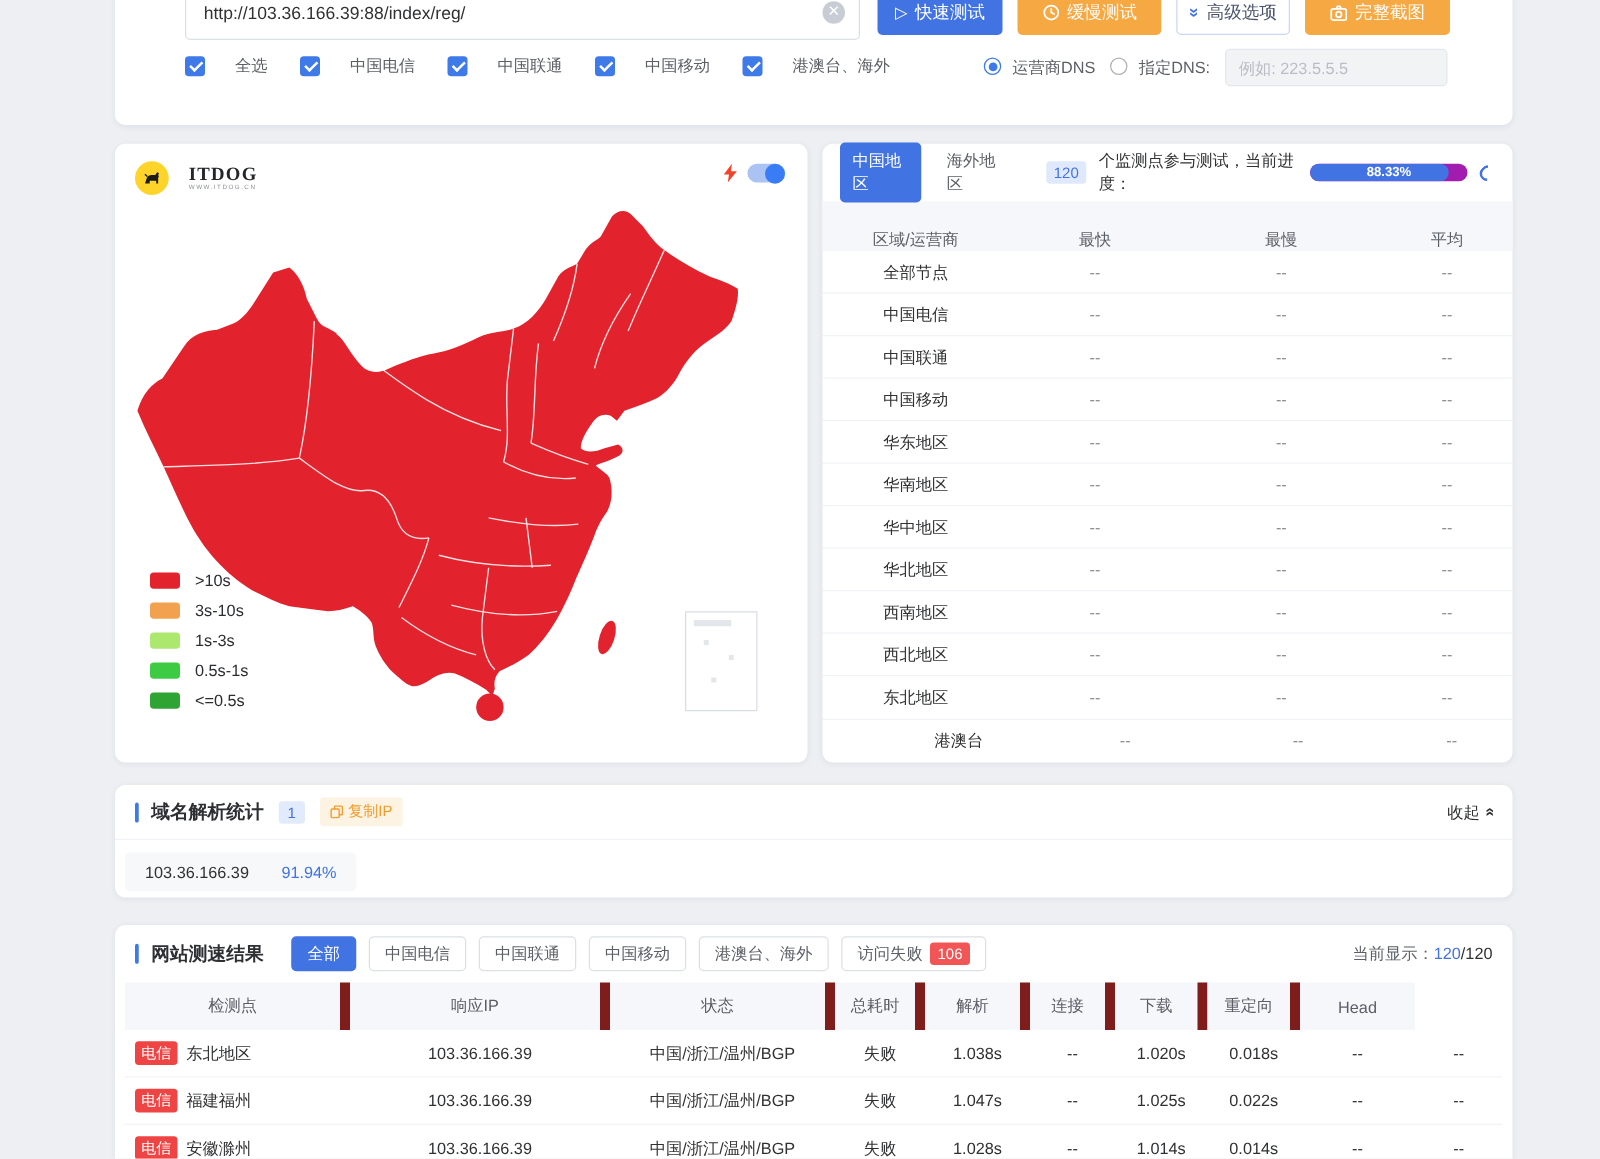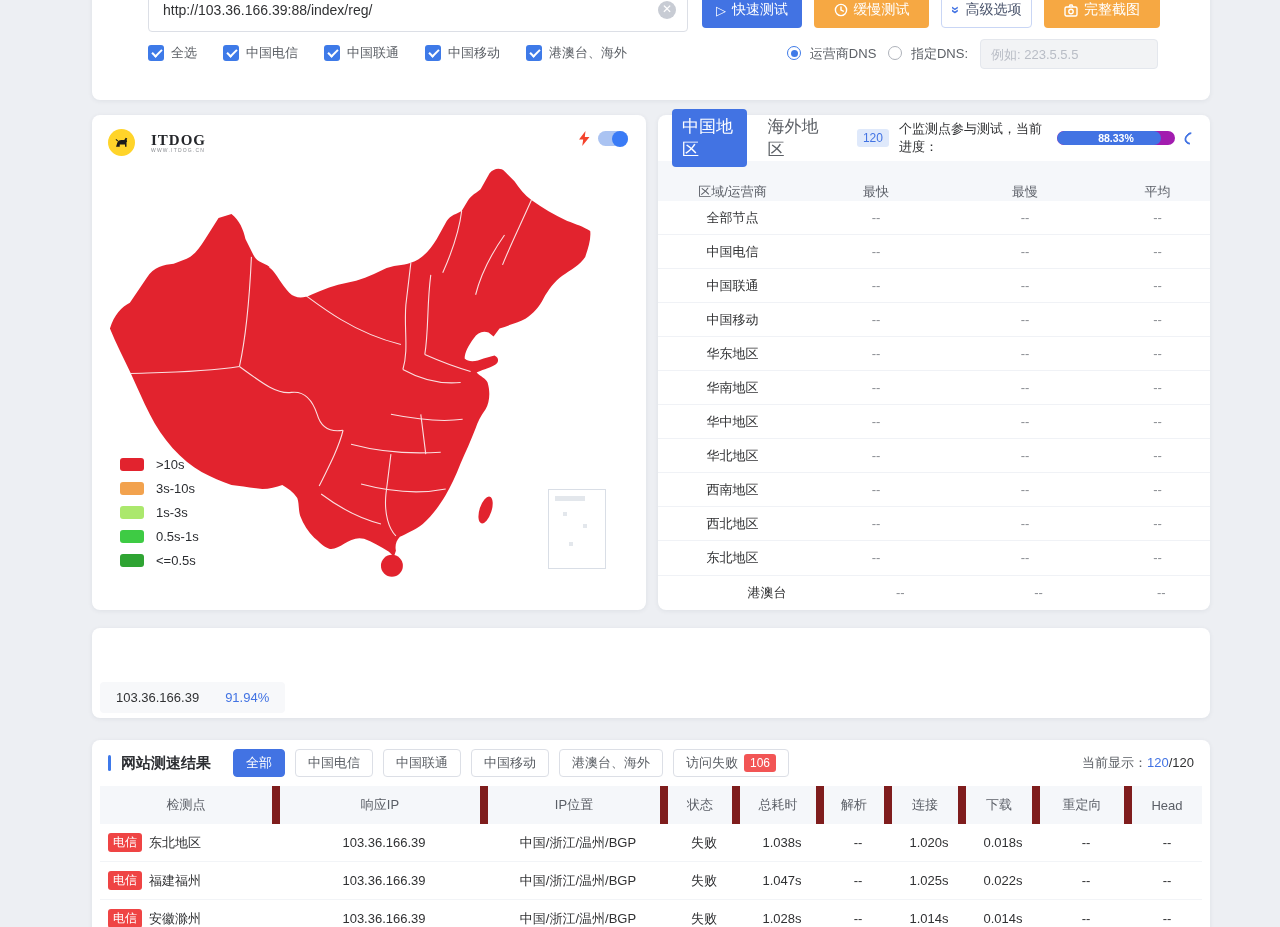--- a/index.html
+++ b/index.html
@@ -17,21 +17,21 @@
   .btn { height:36px; border:none; border-radius:4px; color:#fff; font-size:14px; display:flex; align-items:center; justify-content:center; gap:6px; cursor:pointer; font-family:inherit; }
   .btn-blue { background:#4273e3; width:100px; }
   .btn-orange { background:#f6a843; }
   .btn-slow { width:115px; }
   .btn-shot { width:116px; }
   .btn-plain { background:#fff; border:1px solid #c9d6f5; color:#49536b; width:91px; }
   .btn-plain .chev { color:#4273e3; }
   .play-glyph { font-size:13px; }
   .chev { display:inline-block; transform:rotate(90deg); font-size:14px; font-weight:bold; line-height:1; }
   .cb-row { position:absolute; left:56px; top:124px; display:flex; gap:26px; align-items:center; }
-  .cb-item { display:flex; align-items:center; gap:7px; font-size:13px; color:#5c6066; cursor:pointer; }
+  .cb-item { display:flex; align-items:center; gap:24px; font-size:13px; color:#5c6066; cursor:pointer; }
   .cb { width:16px; height:16px; border-radius:3px; background:#3e7ae8; position:relative; }
   .cb::after { content:""; position:absolute; left:3.5px; top:4px; width:8px; height:4px; border-left:2px solid #fff; border-bottom:2px solid #fff; transform:rotate(-45deg); }
   .dns-row { position:absolute; right:52px; top:118px; height:32px; display:flex; align-items:center; gap:12px; font-size:13px; color:#5c6066; }
   .radio { width:14px; height:14px; border-radius:50%; display:inline-block; vertical-align:-2px; margin-right:5px; }
   .radio-on { border:1px solid #3e7ae8; background:#fff; position:relative; }
   .radio-on::after { content:""; position:absolute; left:2.5px; top:2.5px; width:7px; height:7px; border-radius:50%; background:#3e7ae8; }
   .radio-off { border:1px solid #aeb2ba; background:#fff; }
   .dns-input { width:178px; height:30px; background:#f2f3f5; border:1px solid #e4e7ed; border-radius:4px; padding:3px 10px; font-size:13px; color:#606266; font-family:inherit; }
   .dns-input::placeholder { color:#b9bdc6; }
 
@@ -48,21 +48,21 @@
   .legend { position:absolute; left:28px; top:342px; display:flex; flex-direction:column; gap:9px; }
   .legend-item { display:flex; align-items:center; gap:12px; }
   .legend-swatch { width:24px; height:13px; border-radius:3px; }
   .legend-label { font-size:13px; color:#2b2d31; }
   .sea-inset { position:absolute; left:456px; top:374px; width:58px; height:80px; border:1px solid #d9dee6; background:rgba(255,255,255,.55); }
   .sea-inset i { position:absolute; background:#e3e7ec; display:block; }
 
   
   #card-region { left:658px; top:115px; width:552px; height:495px; }
   .region-head { height:46px; display:flex; align-items:center; padding:0 14px; gap:10px; }
-  .tab-pill { font-size:17px; padding:6px 10px; border-radius:4px; cursor:pointer; }
+  .tab-pill { font-size:13px; padding:6px 10px; border-radius:4px; cursor:pointer; }
   .tab-pill.active { background:#4273e3; color:#fff; }
   .tab-pill.inactive { color:#5c6066; }
   .count-badge { background:#dfe9fb; color:#4273e3; font-size:12px; border-radius:3px; padding:2px 6px; margin-left:14px; }
   .prog-label { font-size:13px; color:#303133; }
   .prog-bar { width:144px; height:14px; border-radius:7px; background:#a21caf; position:relative; overflow:hidden; }
   .prog-fill { position:absolute; left:0; top:0; bottom:0; background:#4273e3; border-radius:7px; }
   .prog-text { position:absolute; left:0; right:0; top:0; bottom:0; text-align:center; font-size:10.5px; font-weight:bold; color:#fff; line-height:14px; }
   .spin { width:13px; height:13px; border:2px solid transparent; border-bottom-color:#4273e3; border-left-color:#4273e3; border-radius:50%; transform:rotate(45deg); animation:sp 1s linear infinite; }
   @keyframes sp { to { transform:rotate(405deg);} }
   .rtable { width:100%; }
@@ -380,20 +380,36 @@
             <div>港澳台</div>
             <div class="dash">--</div>
             <div class="dash">--</div>
             <div class="dash">--</div>
           </div>
         </div>
     </div>
   </div>
 
   <div class="card" id="card-dns">
+    <div class="sect-head">
+      <span class="blue-bar"></span>
+      <span class="sect-title">域名解析统计</span>
+      <span class="mini-badge">1</span>
+      <button class="copy-btn">
+        <svg width="11" height="11" viewBox="0 0 12 12">
+          <rect x="1" y="3.5" width="7" height="7.5" rx="1" fill="none" stroke="#f39c2d" stroke-width="1.2"></rect>
+          <path d="M4,3.5 L4,1.5 Q4,1 4.5,1 L10,1 Q10.8,1 10.8,1.8 L10.8,8 Q10.8,8.5 10,8.5 L8,8.5" fill="none" stroke="#f39c2d" stroke-width="1.2"></path>
+        </svg>
+        <span>复制IP</span>
+      </button>
+      <span class="collapse">
+        <span>收起</span>
+        <span class="chev-up">»</span>
+      </span>
+    </div>
     <div class="ip-chip">
       <span class="ip">103.36.166.39</span>
       <span class="pct">91.94%</span>
     </div>
   </div>
 
   <div class="card" id="card-results">
     <div class="res-head">
       <span class="blue-bar"></span>
       <span class="sect-title">网站测速结果</span>
@@ -419,21 +435,20 @@
         </button>
       </div>
       <span class="display-count">
         <span>当前显示：</span><span class="cur">120</span><span class="tot">/120</span>
       </span>
     </div>
 
     <div class="btable-head">
       <div>检测点</div>
       <div>响应IP</div>
-      <div>IP位置</div>
       <div>状态</div>
       <div>总耗时</div>
       <div>解析</div>
       <div>连接</div>
       <div>下载</div>
       <div>重定向</div>
       <div>Head</div>
     </div>
 
     <div>

